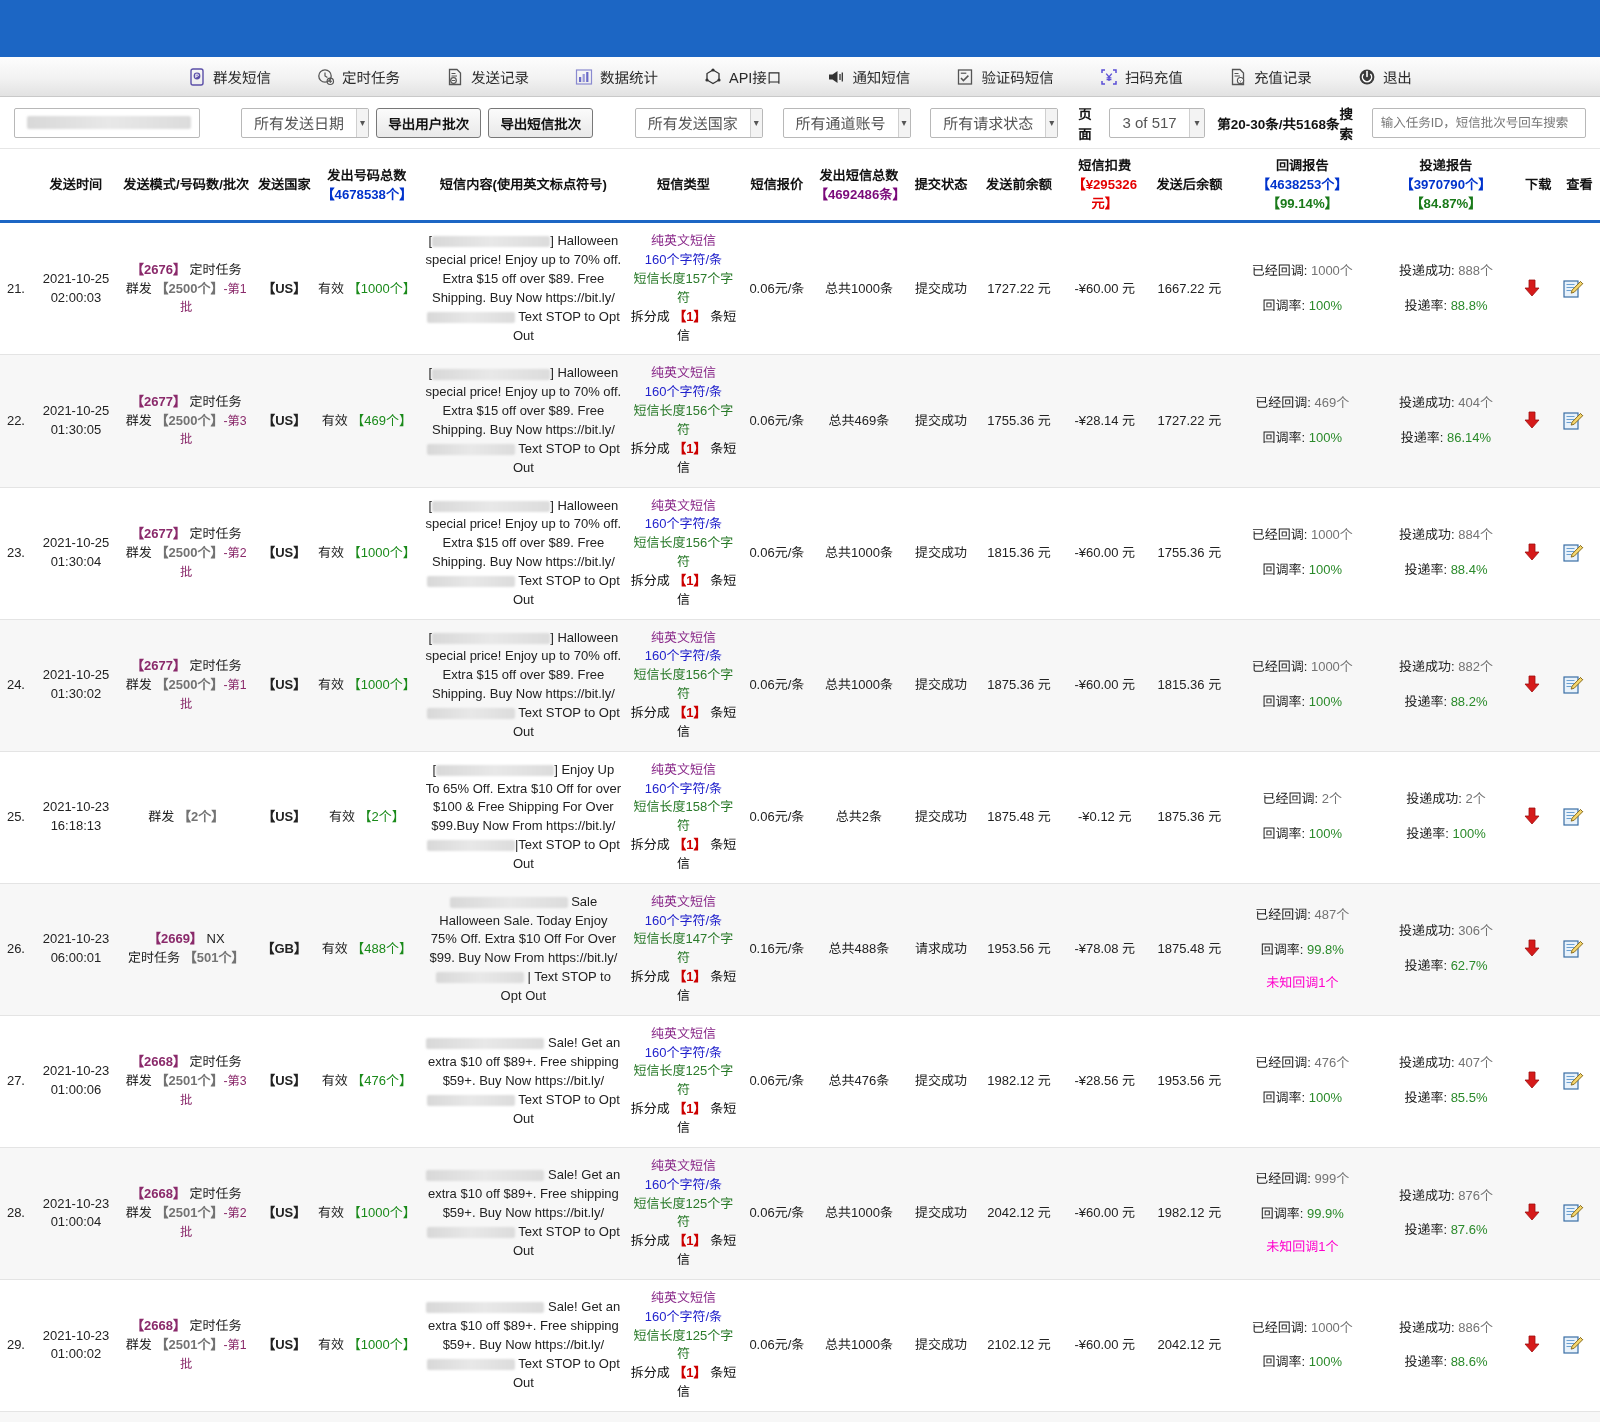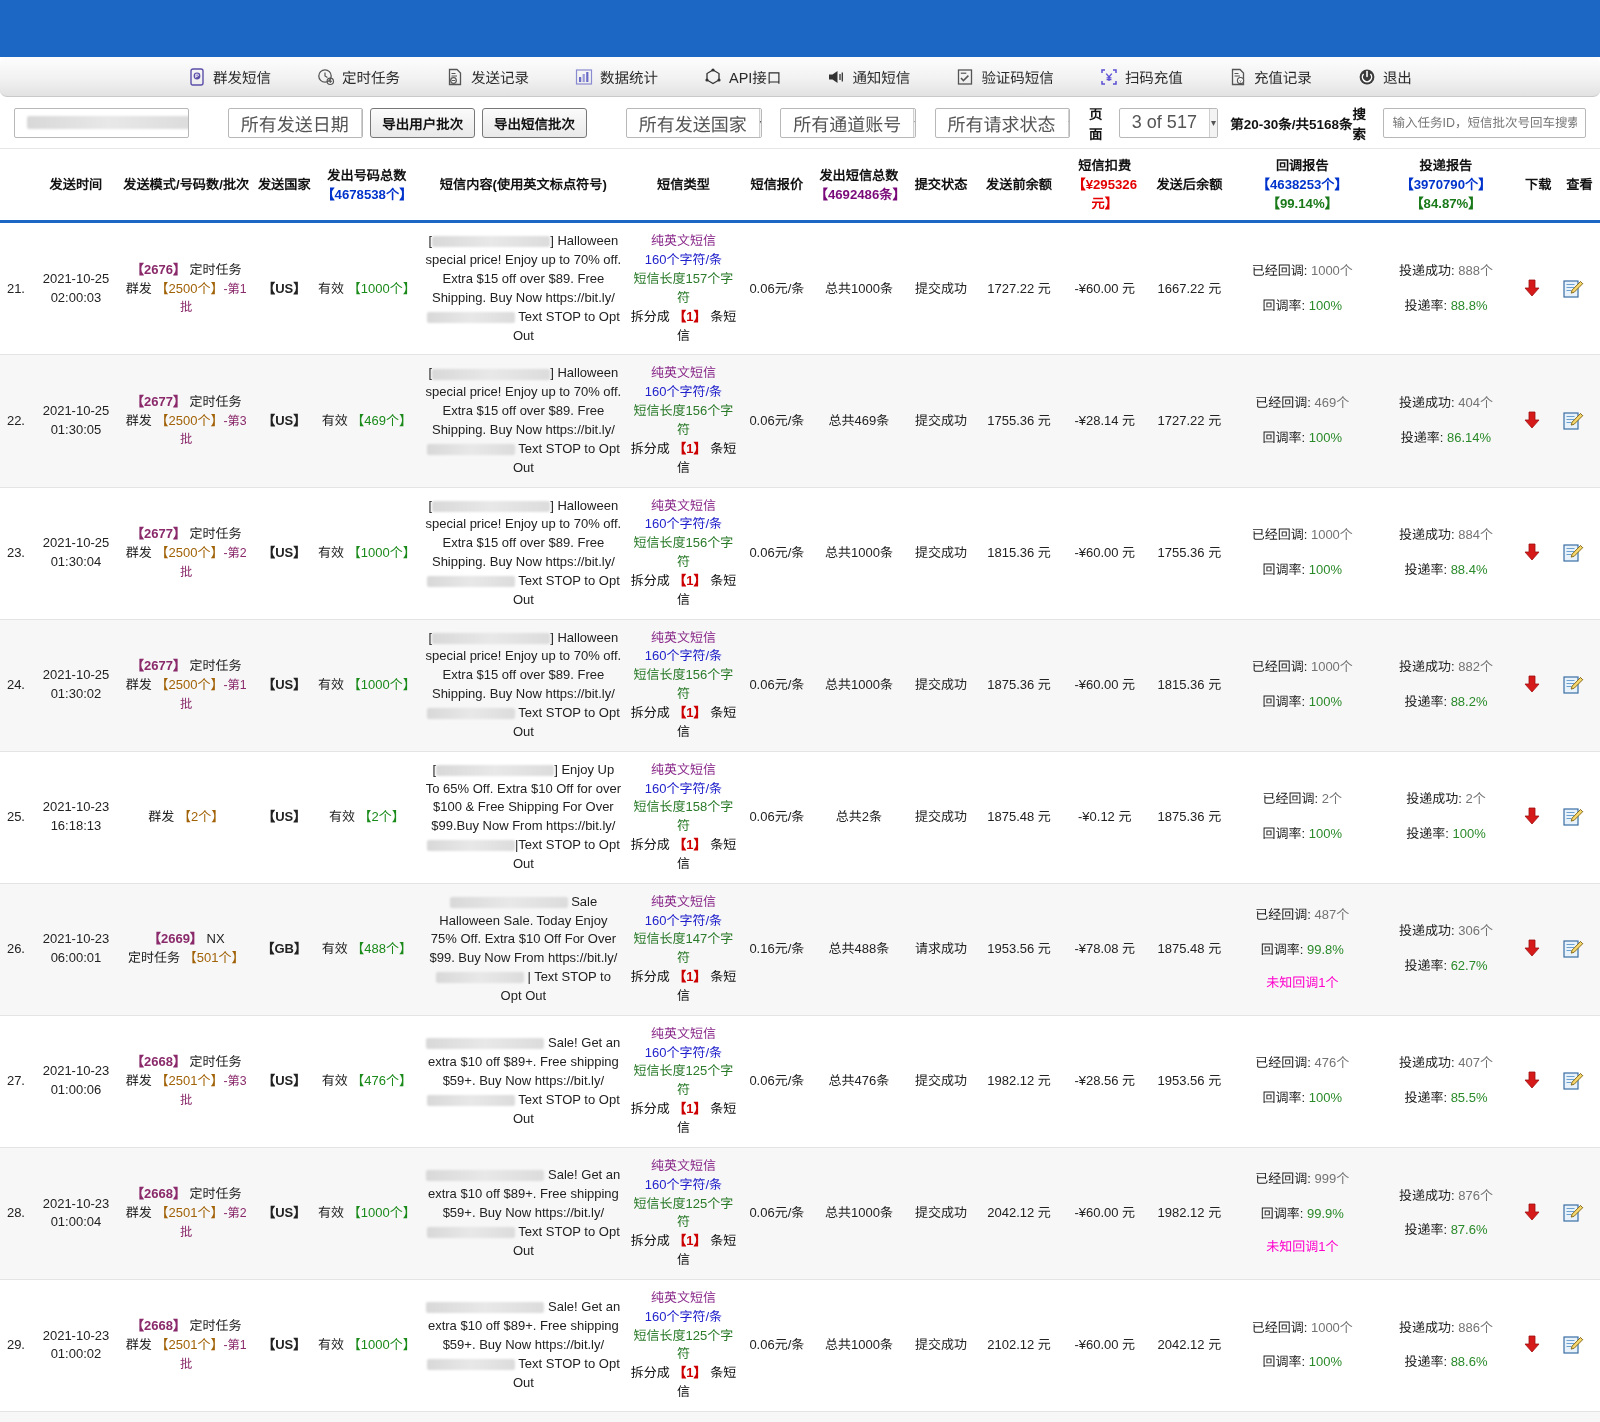--- a/index.html
+++ b/index.html
@@ -67,21 +67,20 @@
     background: linear-gradient(90deg,#d8d8d8,#e8e8e8,#dcdcdc);
   }
 
   
   .navbar {
     height: 40px;
     background: linear-gradient(180deg,#fdfdfd 0%, #f2f2f2 55%, #e2e2e2 100%);
     border-bottom: 1px solid #c9c9c9;
     display: flex; align-items: center;
     padding-left: 188px;
-    border-radius: 7px;
   }
   .nav-item {
     display: flex; align-items: center; gap: 7px;
     margin-right: 46px; cursor: pointer;
     font-size: 14.5px; color: #2a2a2a; white-space: nowrap;
   }
   .nav-item:last-child { margin-right: 0; }
   .nav-icon { width: 18px; height: 18px; flex: 0 0 18px; display: block; }
 
   
@@ -89,21 +88,21 @@
     height: 52px; display: flex; align-items: center;
     padding: 0 14px; gap: 0; font-size: 13px;
     border-bottom: 1px solid #e6e6e6;
   }
   .selectbox {
     display: flex; align-items: center;
     height: 30px; border: 1px solid #b8b8b8; background: #fff;
     border-radius: 2px; overflow: hidden;
   }
   .selectbox .sel-val {
-    padding: 0 12px; color: #555; font-size: 18px;
+    padding: 0 12px; color: #555; font-size: 15px;
     white-space: nowrap; display: flex; align-items: center; height: 100%;
   }
   .selectbox .sel-arrow {
     width: 26px; height: 100%; border-left: 1px solid #cfcfcf;
     background: #f3f3f3; display: flex; align-items: center; justify-content: center;
     color: #555; font-size: 10px;
   }
   .sel-first { width: 206px; }
   .sel-first .sel-val { flex: 1; }
   .btn {
@@ -142,21 +141,21 @@
     vertical-align: middle; text-align: center; line-height: 1.45;
     border-bottom: 1px solid #e4e4e4;
   }
   tbody tr:nth-child(even) { background: #f7f7f7; }
   tbody tr:nth-child(odd)  { background: #ffffff; }
 
   .c-idx    { color: #222; font-size: 13.5px; text-align: right; padding-right: 6px !important;}
   .c-time   { color: #8a2a6b; font-size: 12.7px; }
   .c-mode   { color: #222; font-size: 13px; }
   .c-mode .tid { color: #8a2a6b; font-weight: bold; }
-  .c-mode .cnt { color: #a16207; }
+  .c-mode .cnt { color: #737373; font-weight: bold; }
   .c-mode .batch { color: #8a2a6b; font-size: 12.3px; }
   .c-country{ color: #0033cc; font-weight: bold; font-size: 12.8px; }
   .c-valid .num { color: #1a8a1a; }
   .c-content {
     font-size: 12.6px; color: #222; text-align: center;
     line-height: 1.45; word-break: break-word; padding: 6px 4px !important;
   }
   .c-type { font-size: 12.3px; line-height: 1.5; }
   .t-purple { color: #8a2a8a; }
   .t-blue   { color: #2222cc; }

